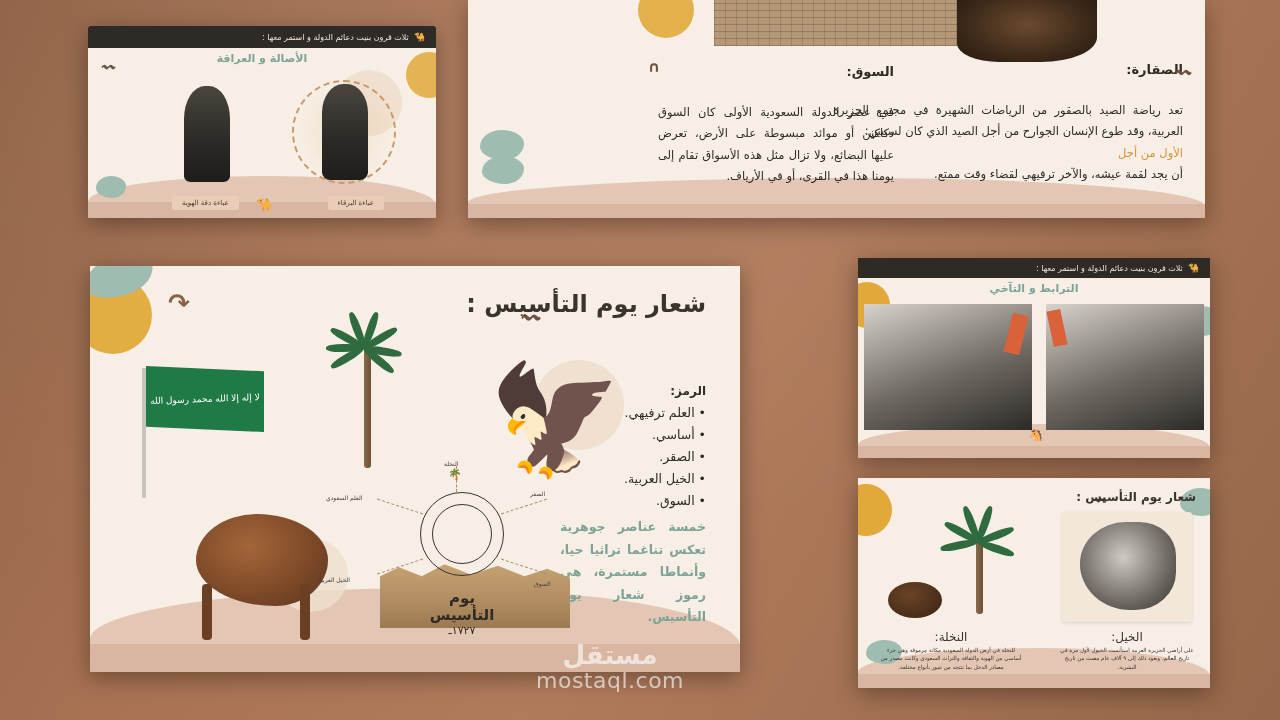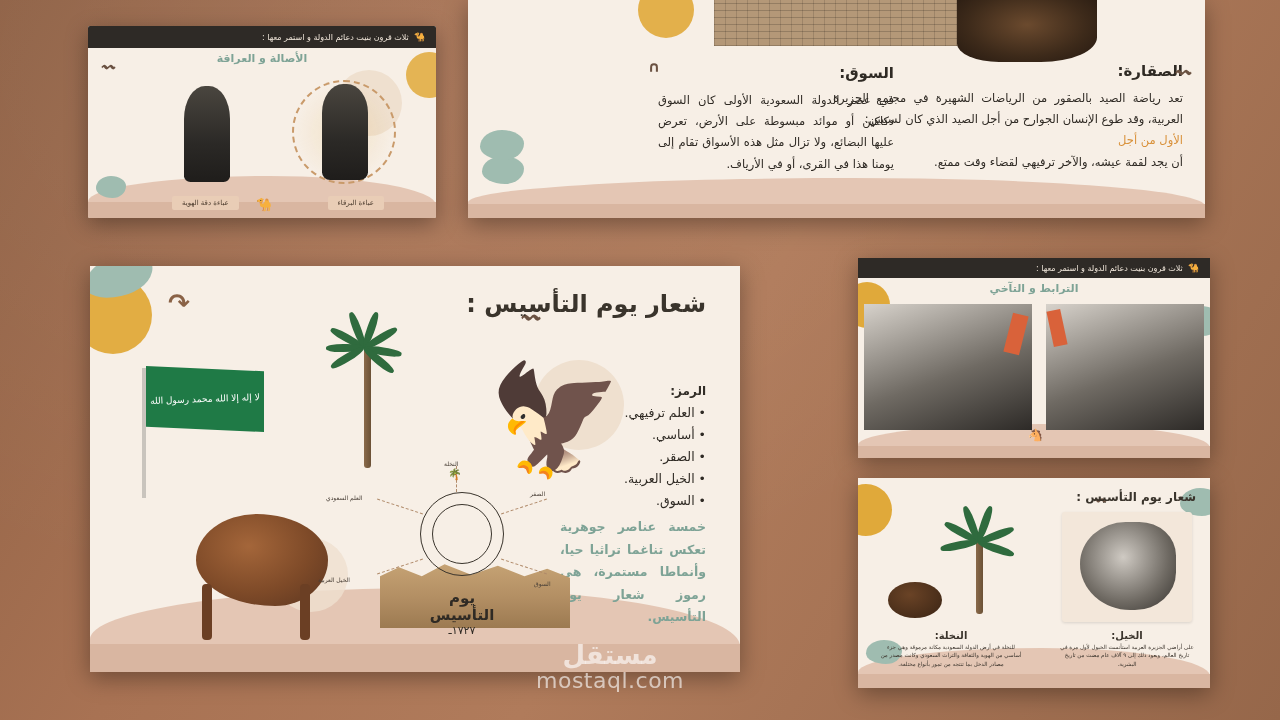--- a/index.html
+++ b/index.html
@@ -82,21 +82,21 @@
     position:absolute; background:#b49878;
     background-image:
       repeating-linear-gradient(0deg, rgba(0,0,0,.18) 0 1px, rgba(0,0,0,0) 1px 7px),
       repeating-linear-gradient(90deg, rgba(0,0,0,.13) 0 1px, rgba(0,0,0,0) 1px 11px);
   }
   .falcon-photo{
     position:absolute; background:
       radial-gradient(ellipse at 50% 40%, #6b4a2e 0%, #3d2a1a 60%, #241810 100%);
   }
   .txtcol { position:absolute; font-size:11.5px; line-height:1.85; color:#2f2a24; text-align:justify; }
-  .txtcol h4 { font-size:15px; margin-bottom:2px; }
+  .txtcol h4 { font-size:13px; margin-bottom:18px; }
   .hl { color:#d9913a; }
 
   
   #slideC { left:90px; top:266px; width:650px; height:406px; }
   #slideC .title { position:absolute; top:24px; right:34px; font-size:24px; color:#3a342c; font-weight:700; }
   #slideC .rumuz-h { position:absolute; top:118px; right:34px; font-size:12px; font-weight:700; color:#332e28;margin-left:26px; }
   #slideC ul { position:absolute; top:136px; right:34px; list-style:none; font-size:12.5px; line-height:1.75; color:#2f2a24; }
   #slideC ul li:before { content:"• "; color:#2f2a24; }
   #slideC .para { position:absolute; top:250px; right:34px; width:146px; font-size:12.5px; line-height:1.8; color:#7ea396; font-weight:700; text-align:justify; }
   .flag {
@@ -132,21 +132,21 @@
   #slideD { left:858px; top:258px; width:352px; height:200px; }
   #slideD .hdr { height:20px; }
   #slideD .sub { position:absolute; top:24px; left:0; right:0; text-align:center; font-size:11px; }
   .bwphoto { position:absolute; background:linear-gradient(160deg,#d7d2cb,#6f6a63 55%,#2d2a27); }
 
   
   #slideE { left:858px; top:478px; width:352px; height:210px; }
   #slideE .title { position:absolute; top:12px; right:14px; font-size:12px; font-weight:700; color:#3a342c; }
   .minicard { position:absolute; background:#f3e7da; border-radius:3px; box-shadow:0 1px 3px rgba(0,0,0,.12); }
   .minicap { position:absolute; font-size:5.5px; line-height:1.5; color:#3b342c; text-align:center; }
-  .minihead { font-size:10px; font-weight:700; }
+  .minihead { font-size:12px; font-weight:400; }
 
   
   .wm { position:absolute; left:536px; top:640px; text-align:center; color:rgba(255,255,255,.62); }
   .wm .ar { font-size:26px; font-weight:700; letter-spacing:1px; }
   .wm .en { font-size:22px; letter-spacing:.5px; margin-top:-2px; }
 </style>
 </head>
 <body>
 
 <div class="backdrop"></div>

